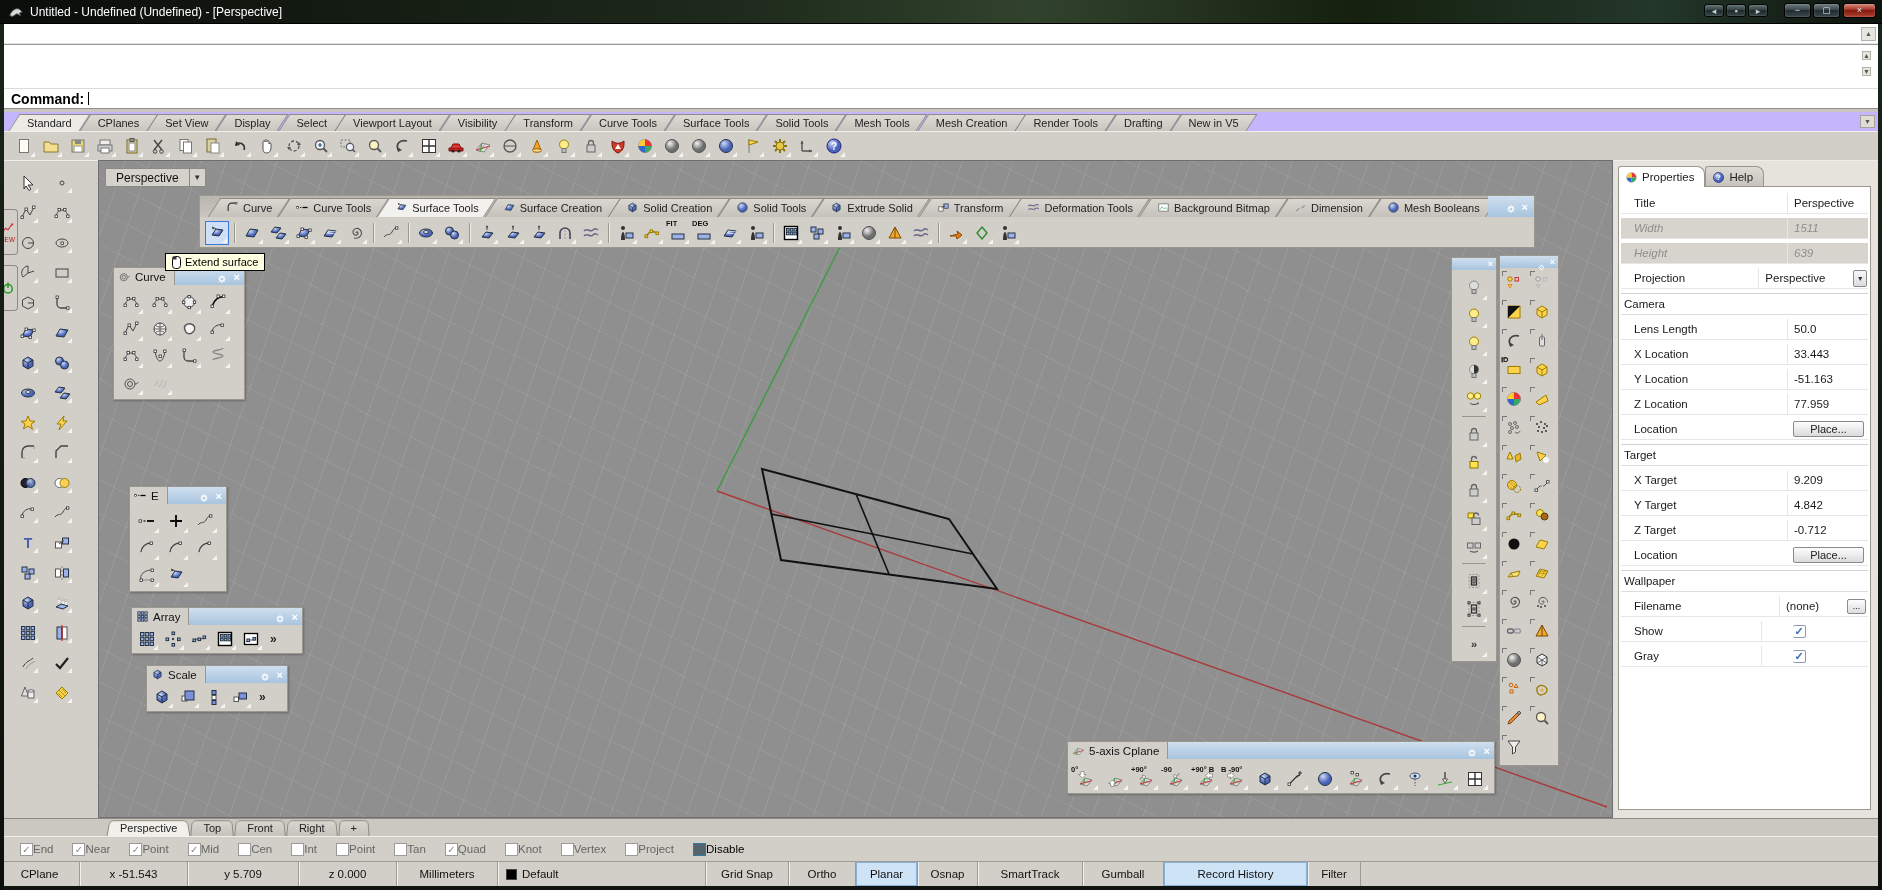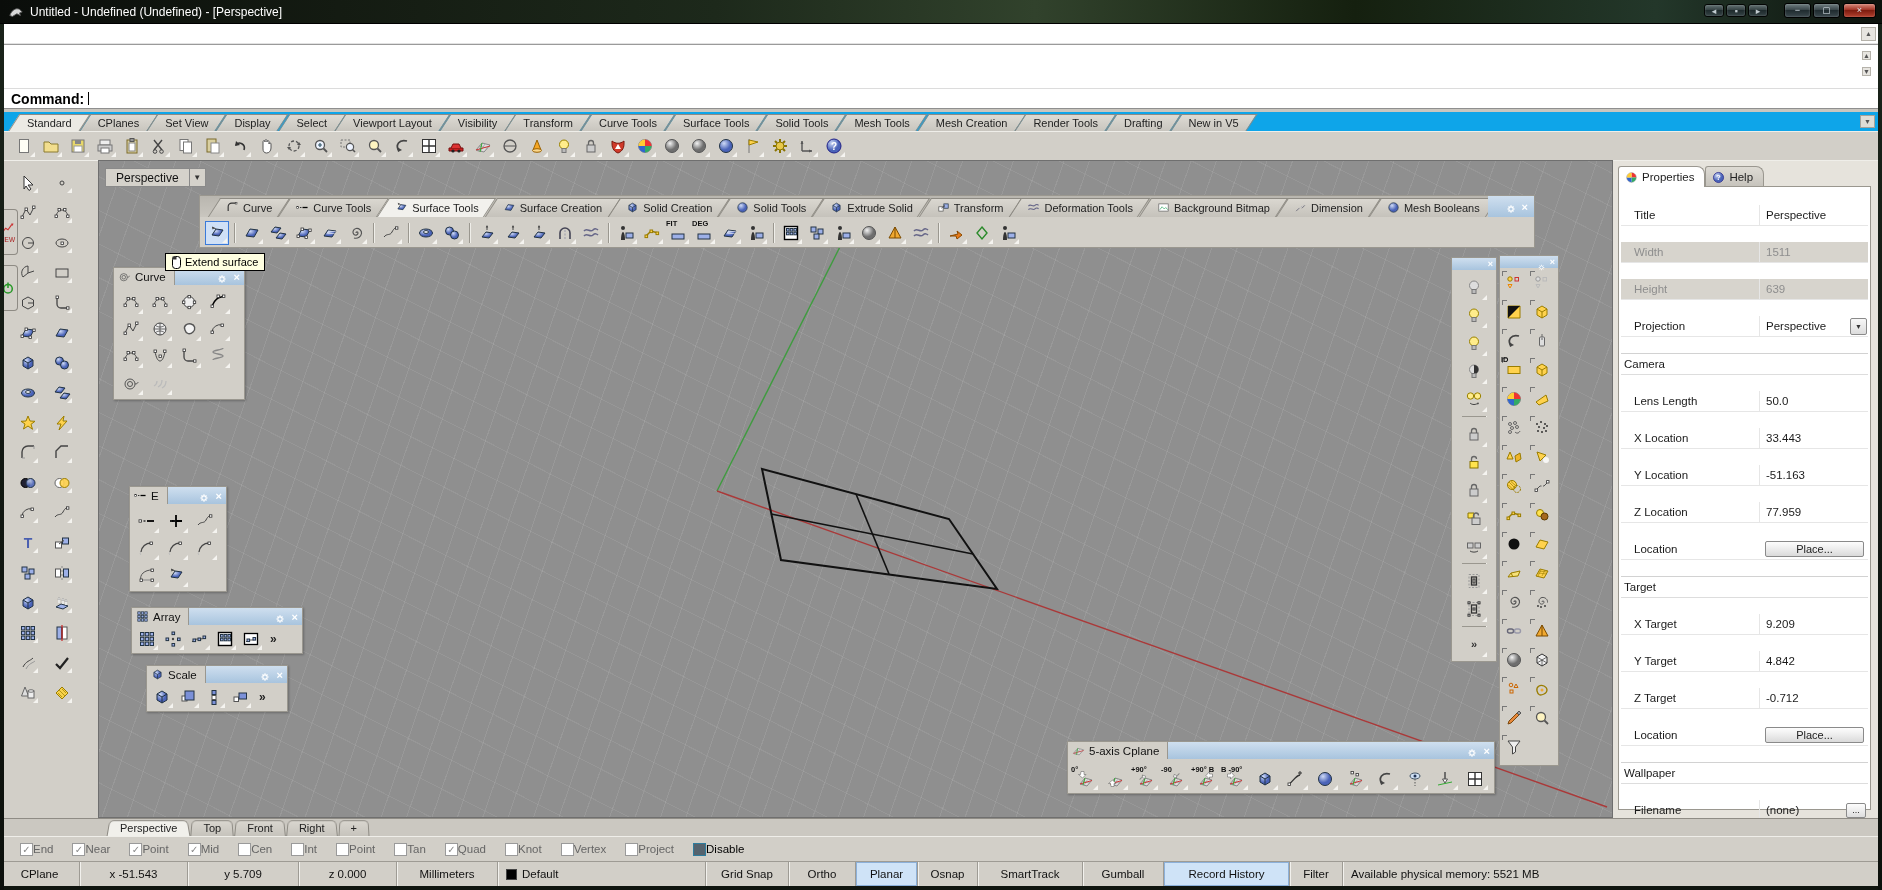--- a/index.html
+++ b/index.html
@@ -23,21 +23,21 @@
   
   .cmdhist{position:absolute;left:4px;right:4px;top:44px;height:44px;background:#fff;border-top:1px solid #9a9a9a;font-size:12.5px;color:#000;padding:3px 18px 0 7px;line-height:16px;}
   .cmdline{position:absolute;left:4px;right:4px;top:88px;height:20px;background:#fff;border-top:1px solid #dcdcdc;font-size:14px;display:flex;align-items:center;padding-left:7px;}
   .cmdline .prompt{font-weight:bold;}
   .caret{display:inline-block;width:1px;height:13px;background:#000;margin-left:4px;}
   .cmd-sb{position:absolute;right:1px;top:1px;width:15px;height:42px;}
   .cmd-sb .sbtn{width:14px;height:13px;background:#e7e5e0;border:1px solid #b5b2aa;font-size:7px;color:#555;text-align:center;line-height:11px;}
   .cmd-sb .sbtn+.sbtn{margin-top:15px;}
   .gapline{position:absolute;left:0;right:0;top:108px;height:4px;background:#c9c6bf;border-top:1px solid #8f8f8f;}
   
-  .wtabs{position:absolute;left:4px;right:4px;top:112px;height:19px;background:#0ea5e9;display:flex;align-items:flex-end;padding-left:10px;}
+  .wtabs{position:absolute;left:4px;right:4px;top:112px;height:19px;background:#c4b5fd;display:flex;align-items:flex-end;padding-left:10px;}
   .wstab{position:relative;height:17px;padding:0 13px;font-size:11px;color:#222;display:flex;align-items:center;}
   .wstab::before{content:"";position:absolute;inset:0;background:linear-gradient(#dedbd4,#c8c5be);border:1px solid #8e8b84;border-bottom:none;transform:skewX(-33deg);}
   .wstab.active::before{background:#eceae4;}
   .wstab span{position:relative;}
   .wtab-btn{position:absolute;right:3px;top:3px;width:15px;height:13px;background:#e0ddd6;border:1px solid #a5a29a;font-size:7px;color:#555;text-align:center;line-height:11px;}
   
   .toolbar{position:absolute;left:4px;right:4px;top:131px;height:29px;background:#d2cfc8;border-top:1px solid #efeee9;display:flex;align-items:center;padding-left:8px;gap:3px;}
   .ticon{position:relative;width:24px;height:24px;display:flex;align-items:center;justify-content:center;}
   .ticon::after{content:"";position:absolute;right:1px;bottom:1px;border-left:5px solid transparent;border-bottom:5px solid #f5f4f0;}
   .ticon .gi,.gi{display:block;width:18px;height:18px;}
@@ -105,36 +105,36 @@
   .stripB .ticon::before{content:"";position:absolute;inset:1px;border:1px solid #777;
     clip-path:polygon(0 0,5px 0,5px 1px,1px 1px,1px 5px,0 5px, 0 0);}
   .stripB .ticon::after{border-bottom-color:#fff;opacity:.0;}
   
   .dock{position:absolute;left:1609px;top:0;width:265px;height:100%;background:#e6e3dc;border-top:1px solid #efeee9;}
   .ptabs{position:absolute;left:5px;top:5px;display:flex;}
   .ptab{height:21px;padding:0 10px 0 6px;display:flex;align-items:center;gap:4px;font-size:11.5px;color:#222;border:1px solid #9a978f;border-bottom:none;border-radius:3px 8px 0 0;background:linear-gradient(#dedbd4,#c5c2bb);}
   .ptab.active{background:#fff;position:relative;z-index:2;}
   .ptab .gi{width:13px;height:13px;}
   .ppanel{position:absolute;left:5px;top:25px;width:253px;bottom:8px;background:#fff;border:1px solid #9a978f;padding-top:2px;}
-  .prow{display:flex;align-items:center;height:21px;border-bottom:1px solid #e6e6e6;margin:16px 2px;font-size:11.5px;color:#1a1a1a;position:relative;}
+  .prow{display:flex;align-items:center;height:21px;border-bottom:1px solid #e6e6e6;margin:4px 2px;font-size:11.5px;color:#1a1a1a;position:relative;gap:28px;}
   .prow .plabel{width:138px;padding-left:13px;}
   .prow .pval{flex:1;padding-left:6px;border-left:1px solid #e6e6e6;height:100%;display:flex;align-items:center;}
   .prow .pdrop{display:none;width:17px;height:17px;margin-right:1px;background:linear-gradient(#f7f7f7,#dcdcdc);border:1px solid #8a8a8a;border-radius:2px;font-size:7px;color:#333;align-items:center;justify-content:center;}
   .prow .pbtn{display:none;flex:1;height:16px;margin:0 4px 0 6px;background:linear-gradient(#fdfdfd,#eee 45%,#dadada);border:1px solid #8a8a8a;border-radius:2px;font-size:11px;color:#222;}
   .prow .pcheck{display:none;width:13px;height:13px;margin-left:6px;background:#fff;border:1px solid #8a9aac;border-radius:2px;font-size:11px;line-height:11px;color:#3f6fb5;text-align:center;font-weight:bold;}
   .prow .pbrowse{display:none;width:20px;height:15px;margin-right:2px;background:linear-gradient(#fdfdfd,#ddd);border:1px solid #8a8a8a;border-radius:2px;font-size:9px;color:#222;}
   .prow.k-drop .pdrop{display:flex;}
   .prow.k-btn .pbtn{display:block;}
   .prow.k-check .pcheck{display:block;border-left:none;}
   .prow.k-check::before{content:"";position:absolute;left:140px;top:0;bottom:0;border-left:1px solid #e6e6e6;}
   .prow.k-file .pbrowse{display:block;}
   .prow.k-header{border-bottom:1px solid #ddd;border-top:1px solid #d2d2d2;height:22px;}
   .prow.k-header .plabel{padding-left:3px;width:auto;}
   .prow.disabled{background:#d7d4cd;}
-  .prow.disabled .plabel,.prow.disabled .pval{color:#8e8e8e;}
+  .prow.disabled .plabel,.prow.disabled .pval{color:#8e8e8e;font-style:italic;}
   .prow.k-check .pcheck.on::before{content:"✓";}
   
   .btabs{position:absolute;left:0;right:0;top:818px;height:18px;background:#cbc8c1;border-top:1px solid #8f8c85;display:flex;align-items:flex-end;padding-left:108px;gap:2px;}
   .btab{position:relative;height:16px;padding:0 12px;font-size:11px;color:#222;display:flex;align-items:center;}
   .btab::before{content:"";position:absolute;inset:0;background:linear-gradient(#d9d6cf,#c6c3bc);border:1px solid #8e8b84;border-bottom:none;border-radius:5px 5px 0 0;transform:perspective(12px) rotateX(3deg);}
   .btab.active::before{background:#f1f0eb;}
   .btab span{position:relative;}
   
   .osnap{position:absolute;left:0;right:0;top:836px;height:25px;background:#d2cfc8;border-top:1px solid #efeee9;display:flex;align-items:center;padding-left:20px;font-size:11.5px;color:#666;}
   .oitem{display:flex;align-items:center;gap:0;margin-right:19px;}
@@ -142,21 +142,21 @@
   .oitem.checked .obox::before{content:"✓";}
   .oitem.k-dark .obox{background:#55636e;border:1px solid #2e7d9e;}
   .oitem.k-dark{color:#000;}
   
   .statusbar{position:absolute;left:0;right:0;top:861px;height:25px;background:#d2cfc8;border-top:1px solid #9e9b94;display:flex;font-size:11.5px;color:#111;}
   .scell{display:flex;align-items:center;justify-content:center;gap:5px;border-right:1px solid #9e9b94;box-shadow:inset 1px 0 0 #f2f1ed;height:100%;}
   .scell:nth-child(1){width:80px}.scell:nth-child(2){width:108px}.scell:nth-child(3){width:111px}
   .scell:nth-child(4){width:98px}.scell:nth-child(5){width:101px}.scell:nth-child(6){width:208px;justify-content:flex-start;padding-left:8px;}
   .scell:nth-child(7){width:83px}.scell:nth-child(8){width:67px}.scell:nth-child(9){width:62px}
   .scell:nth-child(10){width:60px}.scell:nth-child(11){width:105px}.scell:nth-child(12){width:81px}
-  .scell:nth-child(13){width:126px}.scell:nth-child(14){width:53px}
+  .scell:nth-child(13){width:144px}.scell:nth-child(14){width:53px}
   .scell:nth-child(15){flex:1;justify-content:flex-start;padding-left:8px;}
   .scell.active{background:#cfe3f7;box-shadow:inset 0 0 0 1px #8cb0d9;}
   .scell .swatch{display:none;width:11px;height:11px;background:#000;border:1px solid #444;}
   .scell.k-swatch .swatch{display:block;}
   .bottomframe{position:absolute;left:0;right:0;bottom:0;height:4px;background:#10150f;}
   .sideframeL{position:absolute;left:0;top:24px;bottom:0;width:4px;background:linear-gradient(#1a231a,#0c100c);}
   .sideframeR{position:absolute;right:0;top:24px;bottom:0;width:4px;background:linear-gradient(#1a231a,#0c100c);}
   .defs-holder{position:absolute;width:0;height:0;}
 </style>
 </head>
@@ -2233,21 +2233,18 @@
       </span>
       <span class="scell">
         <span>Gumball</span>
       </span>
       <span class="scell active">
         <span>Record History</span>
       </span>
       <span class="scell">
         <span>Filter</span>
       </span>
-      <span class="scell">
-        <span>Available physical memory: 5521 MB</span>
-      </span>
   </div>
 
   <div class="bottomframe"></div>
   <div class="sideframeL"></div>
   <div class="sideframeR"></div>
 </div>
 
 </body></html>

